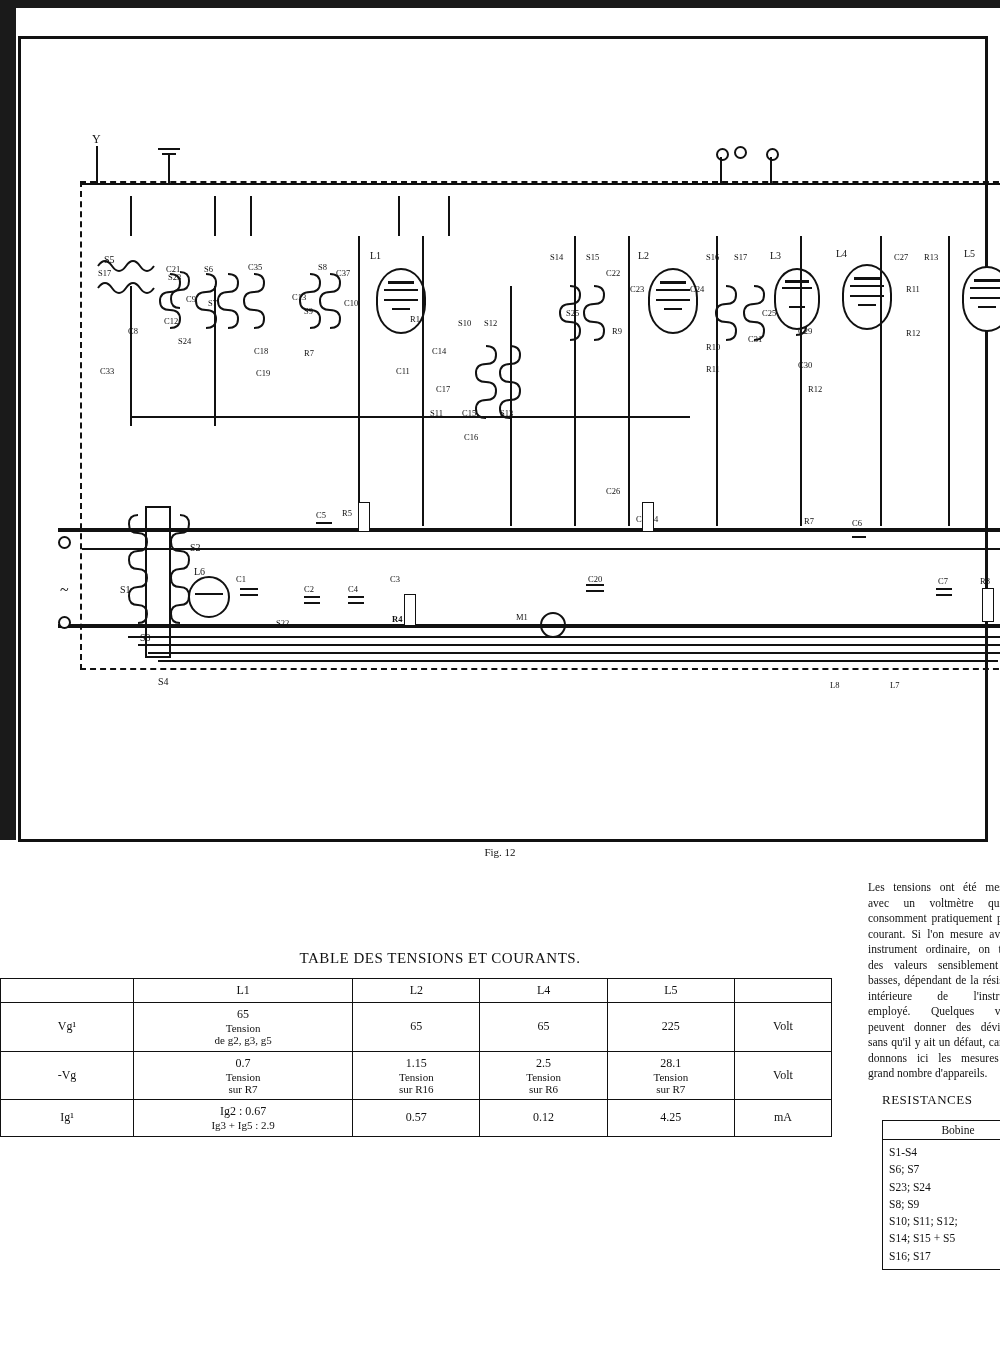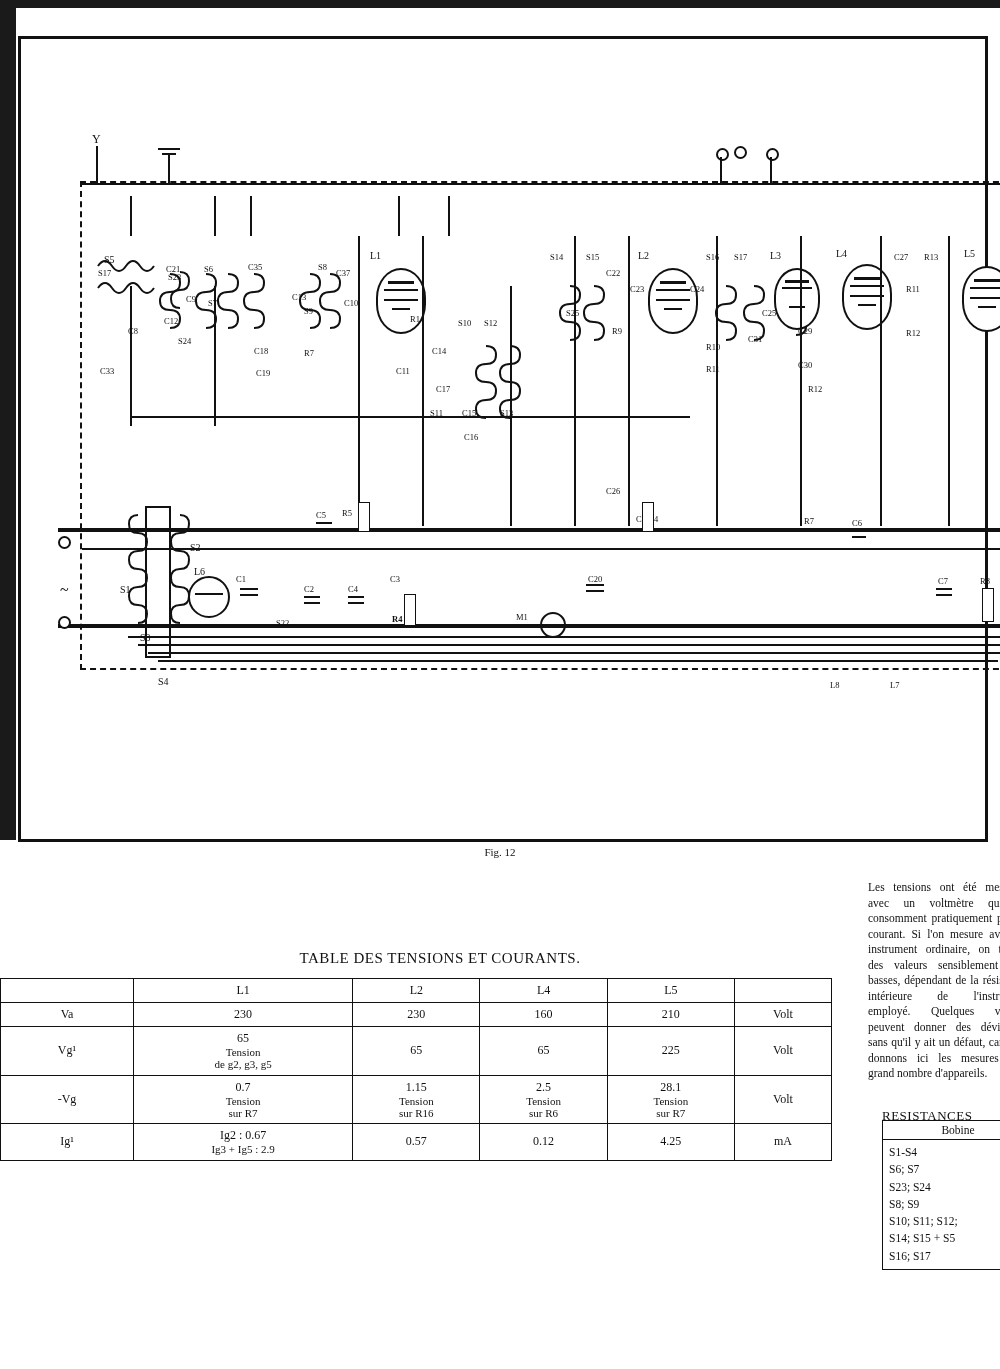--- a/index.html
+++ b/index.html
@@ -39,21 +39,21 @@
 
   
   .tbl-title{position:absolute;left:60px;top:950px;width:760px;text-align:center;font-size:15px;letter-spacing:.5px;}
   table.vt{position:absolute;left:0px;top:978px;width:832px;border-collapse:collapse;font-size:12px;}
   table.vt td,table.vt th{border:1.5px solid #111;text-align:center;vertical-align:middle;padding:4px 2px;font-weight:normal;}
   table.vt .rowh{width:128px;}
   table.vt td .sub{display:block;font-size:11px;line-height:1.12;}
 
   
   .rtext{position:absolute;left:868px;top:880px;width:160px;font-size:11.5px;line-height:1.35;text-align:justify;}
-  .rtitle{position:absolute;left:882px;top:1092px;font-size:13px;letter-spacing:.5px;margin-top:16px;}
+  .rtitle{position:absolute;left:882px;top:1092px;font-size:13px;letter-spacing:.5px;}
   .rtbl{position:absolute;left:882px;top:1120px;width:150px;border:1.5px solid #111;font-size:11.5px;}
   .rtbl .hd{border-bottom:1.5px solid #111;text-align:center;padding:3px 0;}
   .rtbl .bd{padding:4px 6px;line-height:1.5;}
 </style>
 </head>
 <body>
 
 <div class="page-edge-top"></div>
 <div class="page-edge-left"></div>
 
@@ -297,28 +297,20 @@
   <tbody>
       <tr>
     <td class="rowh"></td>
     <td>L1</td>
     <td>L2</td>
     <td>L4</td>
     <td>L5</td>
     <td style="width:92px;"></td>
   </tr>
 
-  <tr>
-    <td class="rowh">Va</td>
-    <td>230</td>
-    <td>230</td>
-    <td>160</td>
-    <td>210</td>
-    <td>Volt</td>
-  </tr>
 
   <tr>
     <td class="rowh">Vg¹</td>
     <td>
       <span>65</span>
       <span class="sub">Tension</span>
       <span class="sub">de g2, g3, g5</span>
     </td>
     <td>65</td>
     <td>65</td>

